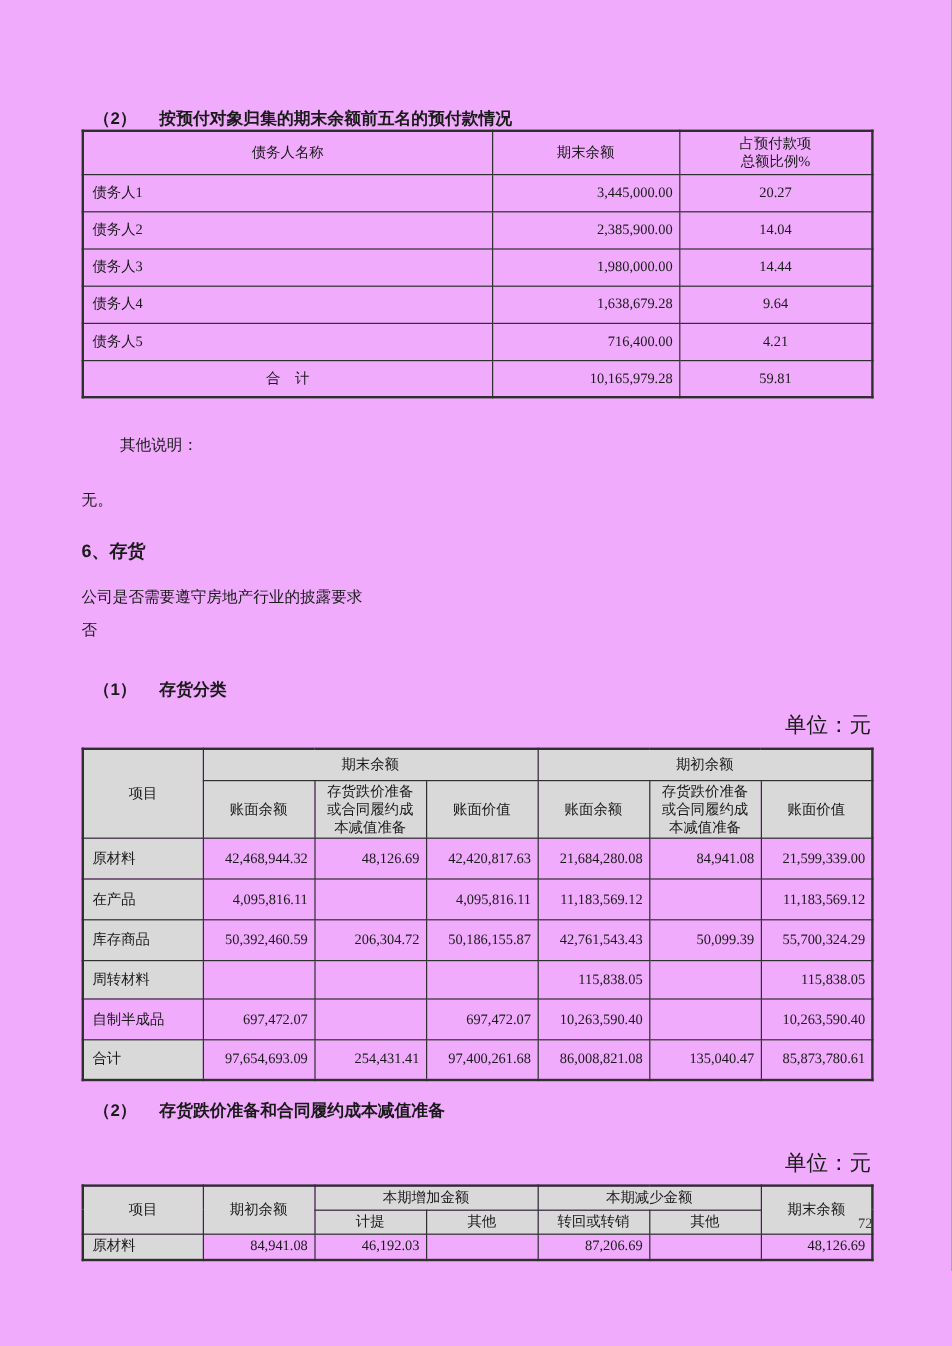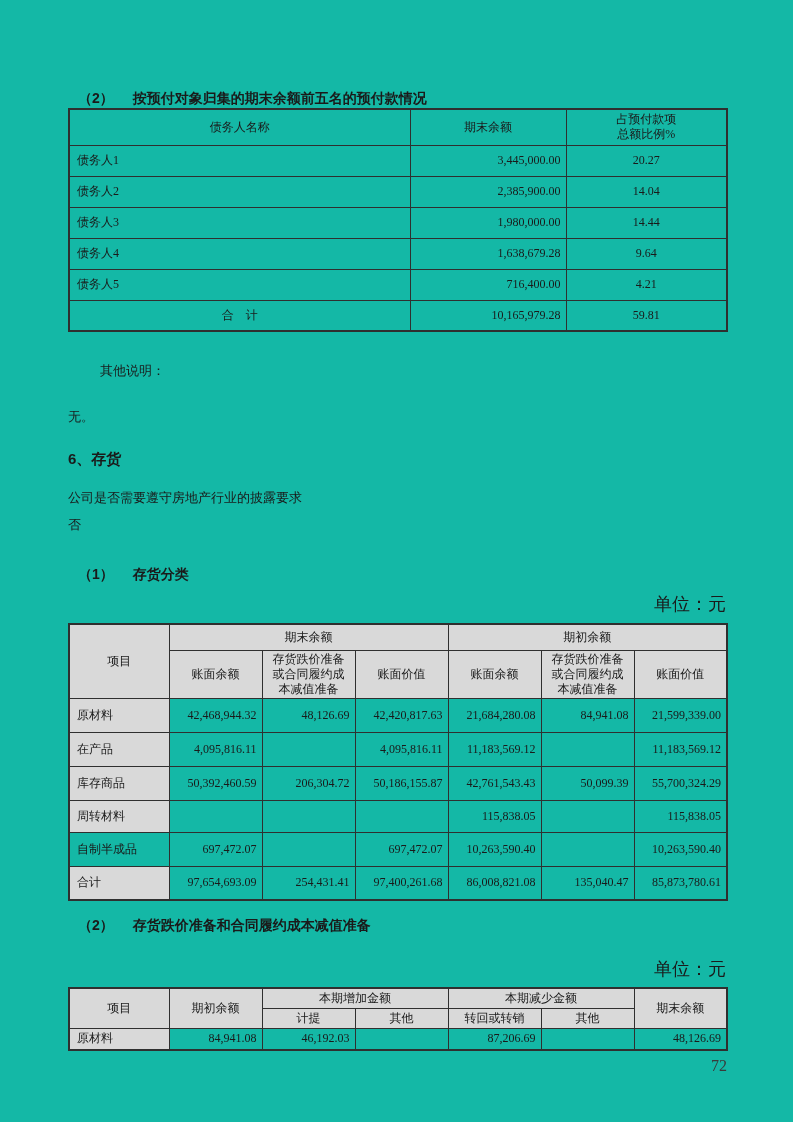--- a/index.html
+++ b/index.html
@@ -1,19 +1,19 @@
 <!DOCTYPE html>
 <html><head>
 <meta charset="utf-8">
 <style>
   * { margin:0; padding:0; box-sizing:border-box; }
   html,body { background:#888; }
   .page {
     position:relative; width:793px; height:1122px; margin:0 auto;
-    background:#14b8a6; overflow:hidden;
+    background:#f0abfc; overflow:hidden;
     font-family:"Liberation Serif","DejaVu Serif",serif;
     color:#1a1a1a;
   }
   .content { position:absolute; left:68px; top:0; width:658px; }
 
   .h-sub {
     font-family:"Liberation Sans","DejaVu Sans",sans-serif;
     font-weight:bold; font-size:14px; padding-left:10px;
   }
   .h-sub .num { margin-right:14px; }
@@ -53,21 +53,21 @@
   .m-inv   { margin-top:24px; }
   .m-q     { margin-top:20px; }
   .m-a     { margin-top:9px; }
   .m-c1    { margin-top:32px; }
   .m-u1    { margin-top:8px; }
   .m-t2    { margin-top:7px; }
   .m-c2    { margin-top:16px; }
   .m-u2    { margin-top:22px; }
   .m-t3    { margin-top:6px; }
 
-  .page-num { position:absolute; top:1057px; right:66px; font-size:16px; color:#3a3a3a; }
+  .page-num { position:absolute; top:1012px; right:66px; font-size:12px; color:#3a3a3a; }
 </style>
 </head>
 <body>
 
 <div class="page">
   <div class="content">
 
     <div class="h-sub m-head1">
       <span class="num">（2）</span><span>按预付对象归集的期末余额前五名的预付款情况</span>
     </div>

